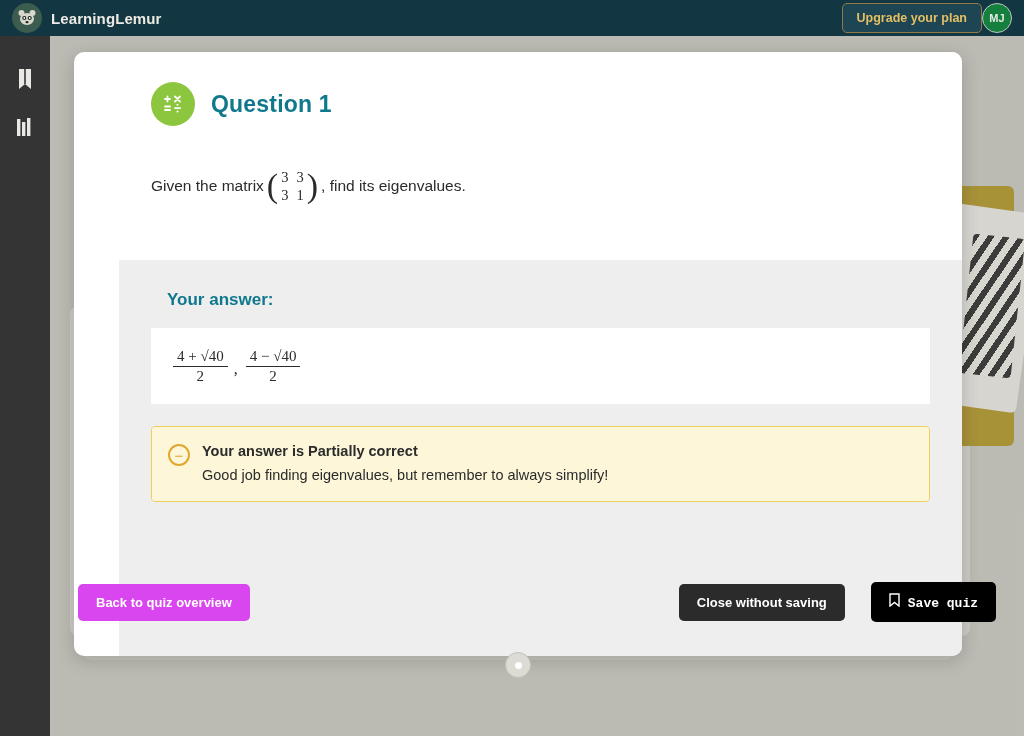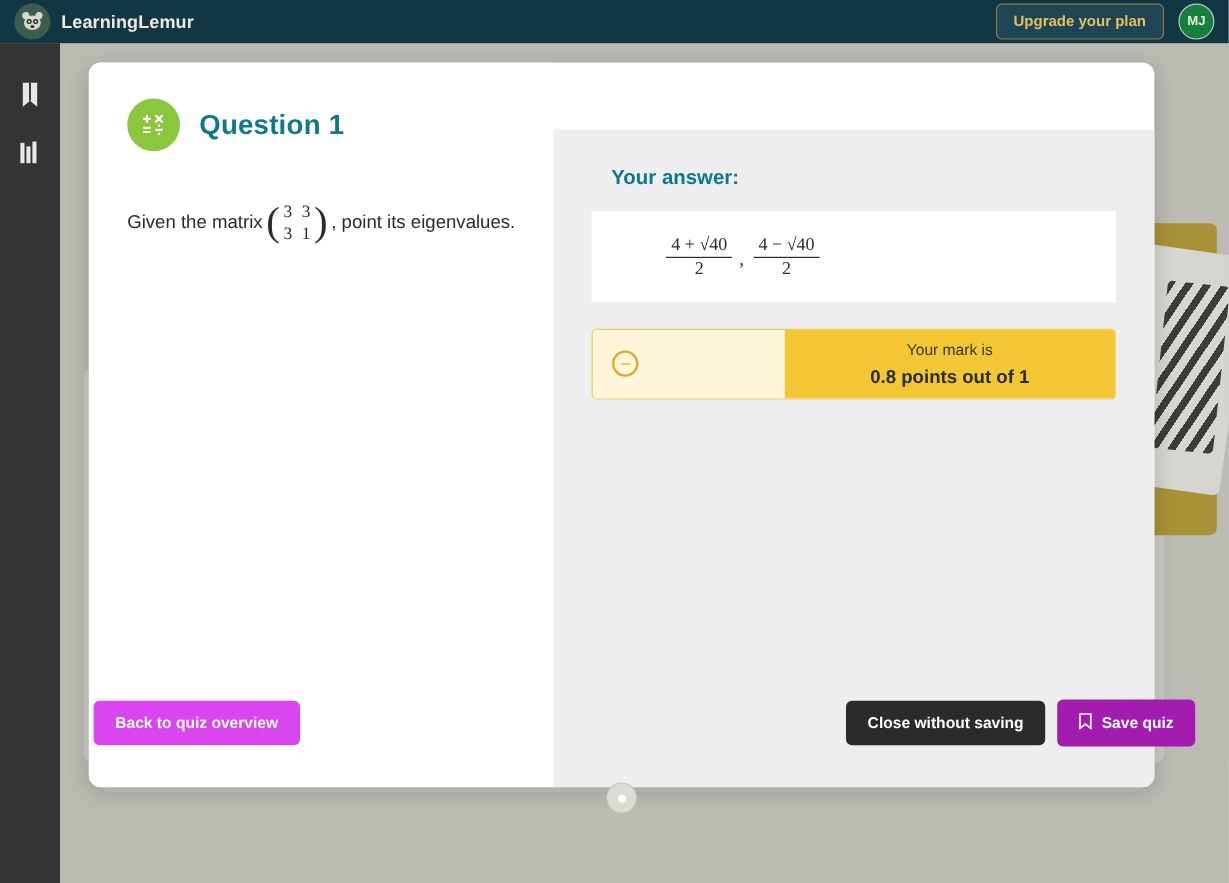--- a/index.html
+++ b/index.html
@@ -30,21 +30,21 @@
     width: 30px; height: 30px; border-radius: 50%;
     background: #3c5c50;
     display: flex; align-items: center; justify-content: center;
     font-size: 13px; color: #e9e6dc; line-height: 1;
   }
   .logo-text {
     color: #eceae3; font-size: 15px; font-weight: bold;
     letter-spacing: .1px;
   }
   .topbar-right {
-    margin-left: auto; display: flex; align-items: center; gap: 12px;
+    margin-left: auto; display: flex; align-items: center; 
   }
   .upgrade-btn {
     background: #1d4553;
     border: 1px solid #8f7a45;
     color: #e7bf63;
     font-size: 12.5px; font-weight: bold;
     padding: 7px 14px; border-radius: 5px;
     cursor: pointer; white-space: nowrap;
   }
   .avatar {
@@ -109,21 +109,21 @@
 
   
   .modal {
     position: absolute; left: 74px; top: 52px;
     width: 888px; height: 604px;
     background: #ffffff;
     border-radius: 10px;
     overflow: hidden;
     z-index: 35;
     box-shadow: 0 4px 18px rgba(0,0,0,.18);
-    display: flex; flex-direction: row;
+    display: flex; flex-direction: column; padding-left: 45px;
   }
   .q-head {
     padding: 30px 32px 0 32px;
     background: #ffffff;
   }
   .q-title-row { display: flex; align-items: center; gap: 16px; }
   .q-badge {
     width: 44px; height: 44px; border-radius: 50%;
     background: #8cc63f;
     display: flex; align-items: center; justify-content: center;
@@ -170,21 +170,21 @@
     display: flex; align-items: center;
     padding: 0 20px;
   }
   .frac {
     display: inline-flex; flex-direction: column; align-items: center;
     font-family: "Liberation Serif", serif; font-size: 15px;
     margin: 0 2px; vertical-align: middle;
   }
   .frac .num { border-bottom: 1px solid #2b2b2b; padding: 0 4px 1px 4px; }
   .frac .den { padding-top: 1px; }
-  .answer-expr { display: flex; align-items: center; gap: 2px; color: #2b2b2b; margin-left: 40px; }
+  .answer-expr { display: flex; align-items: center; gap: 2px; color: #2b2b2b; }
   .comma { font-family: "Liberation Serif", serif; font-size: 16px; padding: 6px 4px 0 2px; }
 
   .feedback {
     margin-top: 22px;
     display: flex;
     border: 1px solid #f0cf59;
     border-radius: 4px;
     overflow: hidden;
   }
   .fb-left {
@@ -240,24 +240,24 @@
   }
   .btn {
     border: none; border-radius: 5px; cursor: pointer;
     font-size: 13px; font-weight: bold;
     padding: 11px 18px;
     white-space: nowrap;
   }
   .btn-dark { background: #d946ef; color: #ffffff; }
   .btn-close { background: #2b2b2b; color: #ffffff; }
   .btn-save {
-    background: #a21caf; color: #ffffff;
-    display: inline-flex; align-items: center; gap: 8px;
-  }
-  .right-group { margin-left: auto; display: flex; align-items: center; gap: 10px; }
+    background: #000000; color: #ffffff;
+    display: inline-flex; align-items: flex-end; gap: 8px; font-family: Liberation Mono, monospace;
+  }
+  .right-group { margin-left: auto; display: flex; align-items: center; gap: 26px; }
 </style>
 </head>
 <body>
 
 <div id="app">
 
   <div class="page-bg">
     <div class="bg-card"></div>
     <div class="bg-art-yellow"></div>
     <div class="bg-art-white"></div>
@@ -326,21 +326,21 @@
         <span class="matrix">
           <span class="paren">(</span>
           <span class="matrix-grid">
             <span>3</span>
             <span>3</span>
             <span>3</span>
             <span>1</span>
           </span>
           <span class="paren">)</span>
         </span>
-        <span>, point its eigenvalues.</span>
+        <span>, find its eigenvalues.</span>
       </div>
 
     </div>
 
     <div class="answer-area">
       <div class="answer-label">Your answer:</div>
 
       <div class="answer-box">
         <span class="answer-expr">
           <span class="frac">
@@ -351,24 +351,24 @@
           <span class="frac">
             <span class="num">4 − √40</span>
             <span class="den">2</span>
           </span>
         </span>
       </div>
 
       <div class="feedback">
         <div class="fb-left">
           <span class="fb-icon">−</span>
-        </div>
-        <div class="fb-right">
-          <div class="fb-mark-label">Your mark is</div>
-          <div class="fb-mark-value">0.8 points out of 1</div>
+          <div>
+            <div class="fb-title">Your answer is Partially correct</div>
+            <div class="fb-text">Good job finding eigenvalues, but remember to always simplify!</div>
+          </div>
         </div>
       </div>
     </div>
   </div>
 
   <div class="scroll-knob">
       <i></i>
     </div>
 
   <div class="bottombar">

